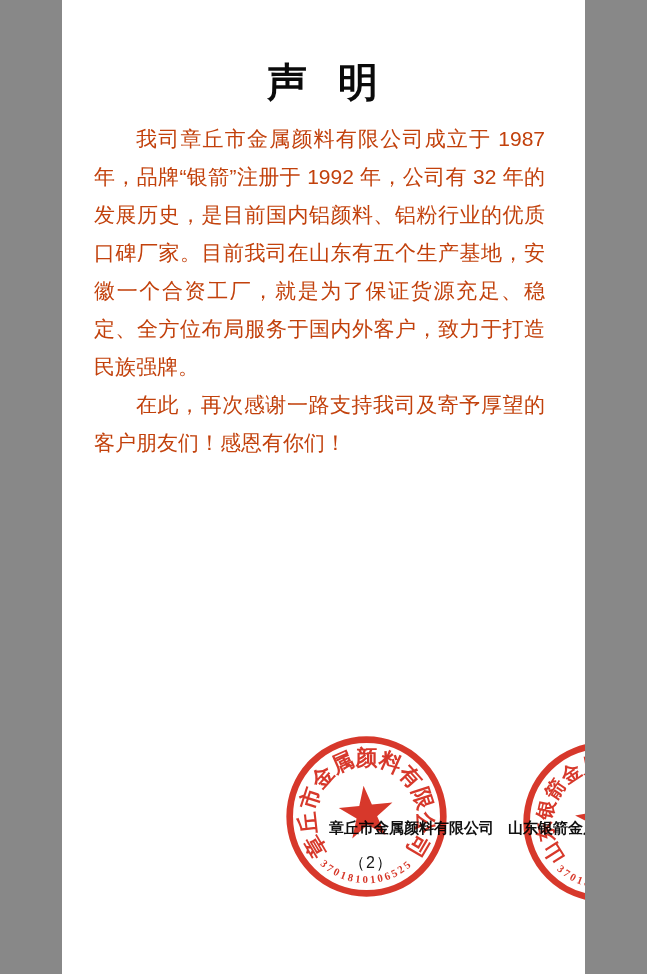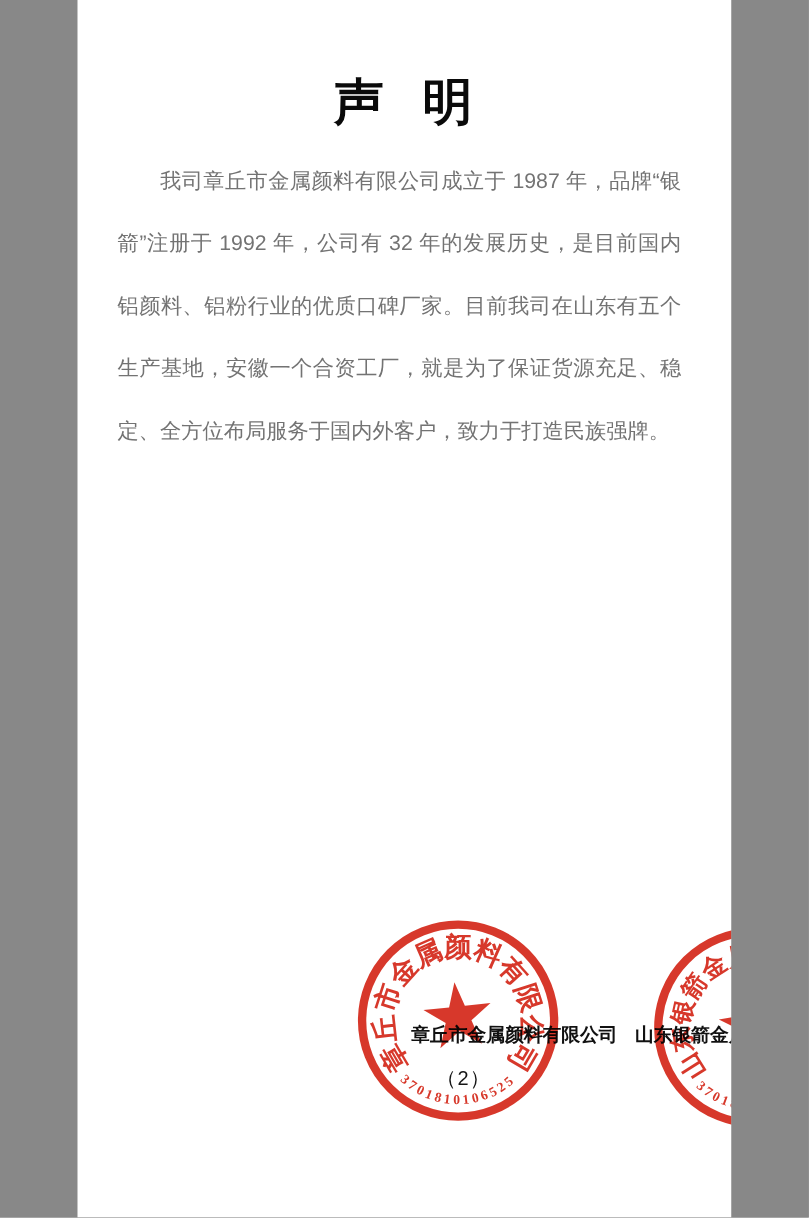--- a/index.html
+++ b/index.html
@@ -19,24 +19,24 @@
     font-size: 40px;
     line-height: 52px;
     font-weight: bold;
     color: #0a0a0a;
     word-spacing: 16px;
     letter-spacing: 2px;
   }
   .doc-body {
     margin-top: 12px;
     padding: 0 40px 0 32px;
-    font-size: 17px;
-    line-height: 50px;
+    font-size: 21px;
+    line-height: 38px;
     text-align: justify;
-    color: #737373;
+    color: #c2410c;
   }
   .doc-body p {
     text-indent: 2em;
     margin: 0;
   }
   .stamp {
     position: absolute;
     z-index: 1;
     mix-blend-mode: multiply;
     opacity: 0.93;
@@ -82,20 +82,21 @@
 </style>
 </head>
 <body>
 
 <div class="page">
 
   <h1 class="doc-title">声 明</h1>
 
   <div class="doc-body">
     <p>我司章丘市金属颜料有限公司成立于 1987 年，品牌“银箭”注册于 1992 年，公司有 32 年的发展历史，是目前国内铝颜料、铝粉行业的优质口碑厂家。目前我司在山东有五个生产基地，安徽一个合资工厂，就是为了保证货源充足、稳定、全方位布局服务于国内外客户，致力于打造民族强牌。</p>
+    <p>在此，再次感谢一路支持我司及寄予厚望的客户朋友们！感恩有你们！</p>
   </div>
 
   <svg id="stamp1" class="stamp" viewBox="0 0 200 200">
     <defs>
       <path id="s1top" d="M 56.2 143.8 A 62 62 0 1 1 143.8 143.8" fill="none"></path>
       <path id="s1bot" d="M 30.7 140 A 80 80 0 0 0 169.3 140" fill="none"></path>
     </defs>
     <circle cx="100" cy="100" r="92" fill="none" stroke="#d4291a" stroke-width="8"></circle>
     <path d="M100,63 L107.6,86.5 L132.3,86.5 L112.4,101 L120,124.5 L100,110 L80,124.5 L87.6,101 L67.7,86.5 L92.4,86.5 Z" fill="#d4291a" transform="rotate(-6 100 97)"></path>
     <text font-size="26" fill="#d4291a">

